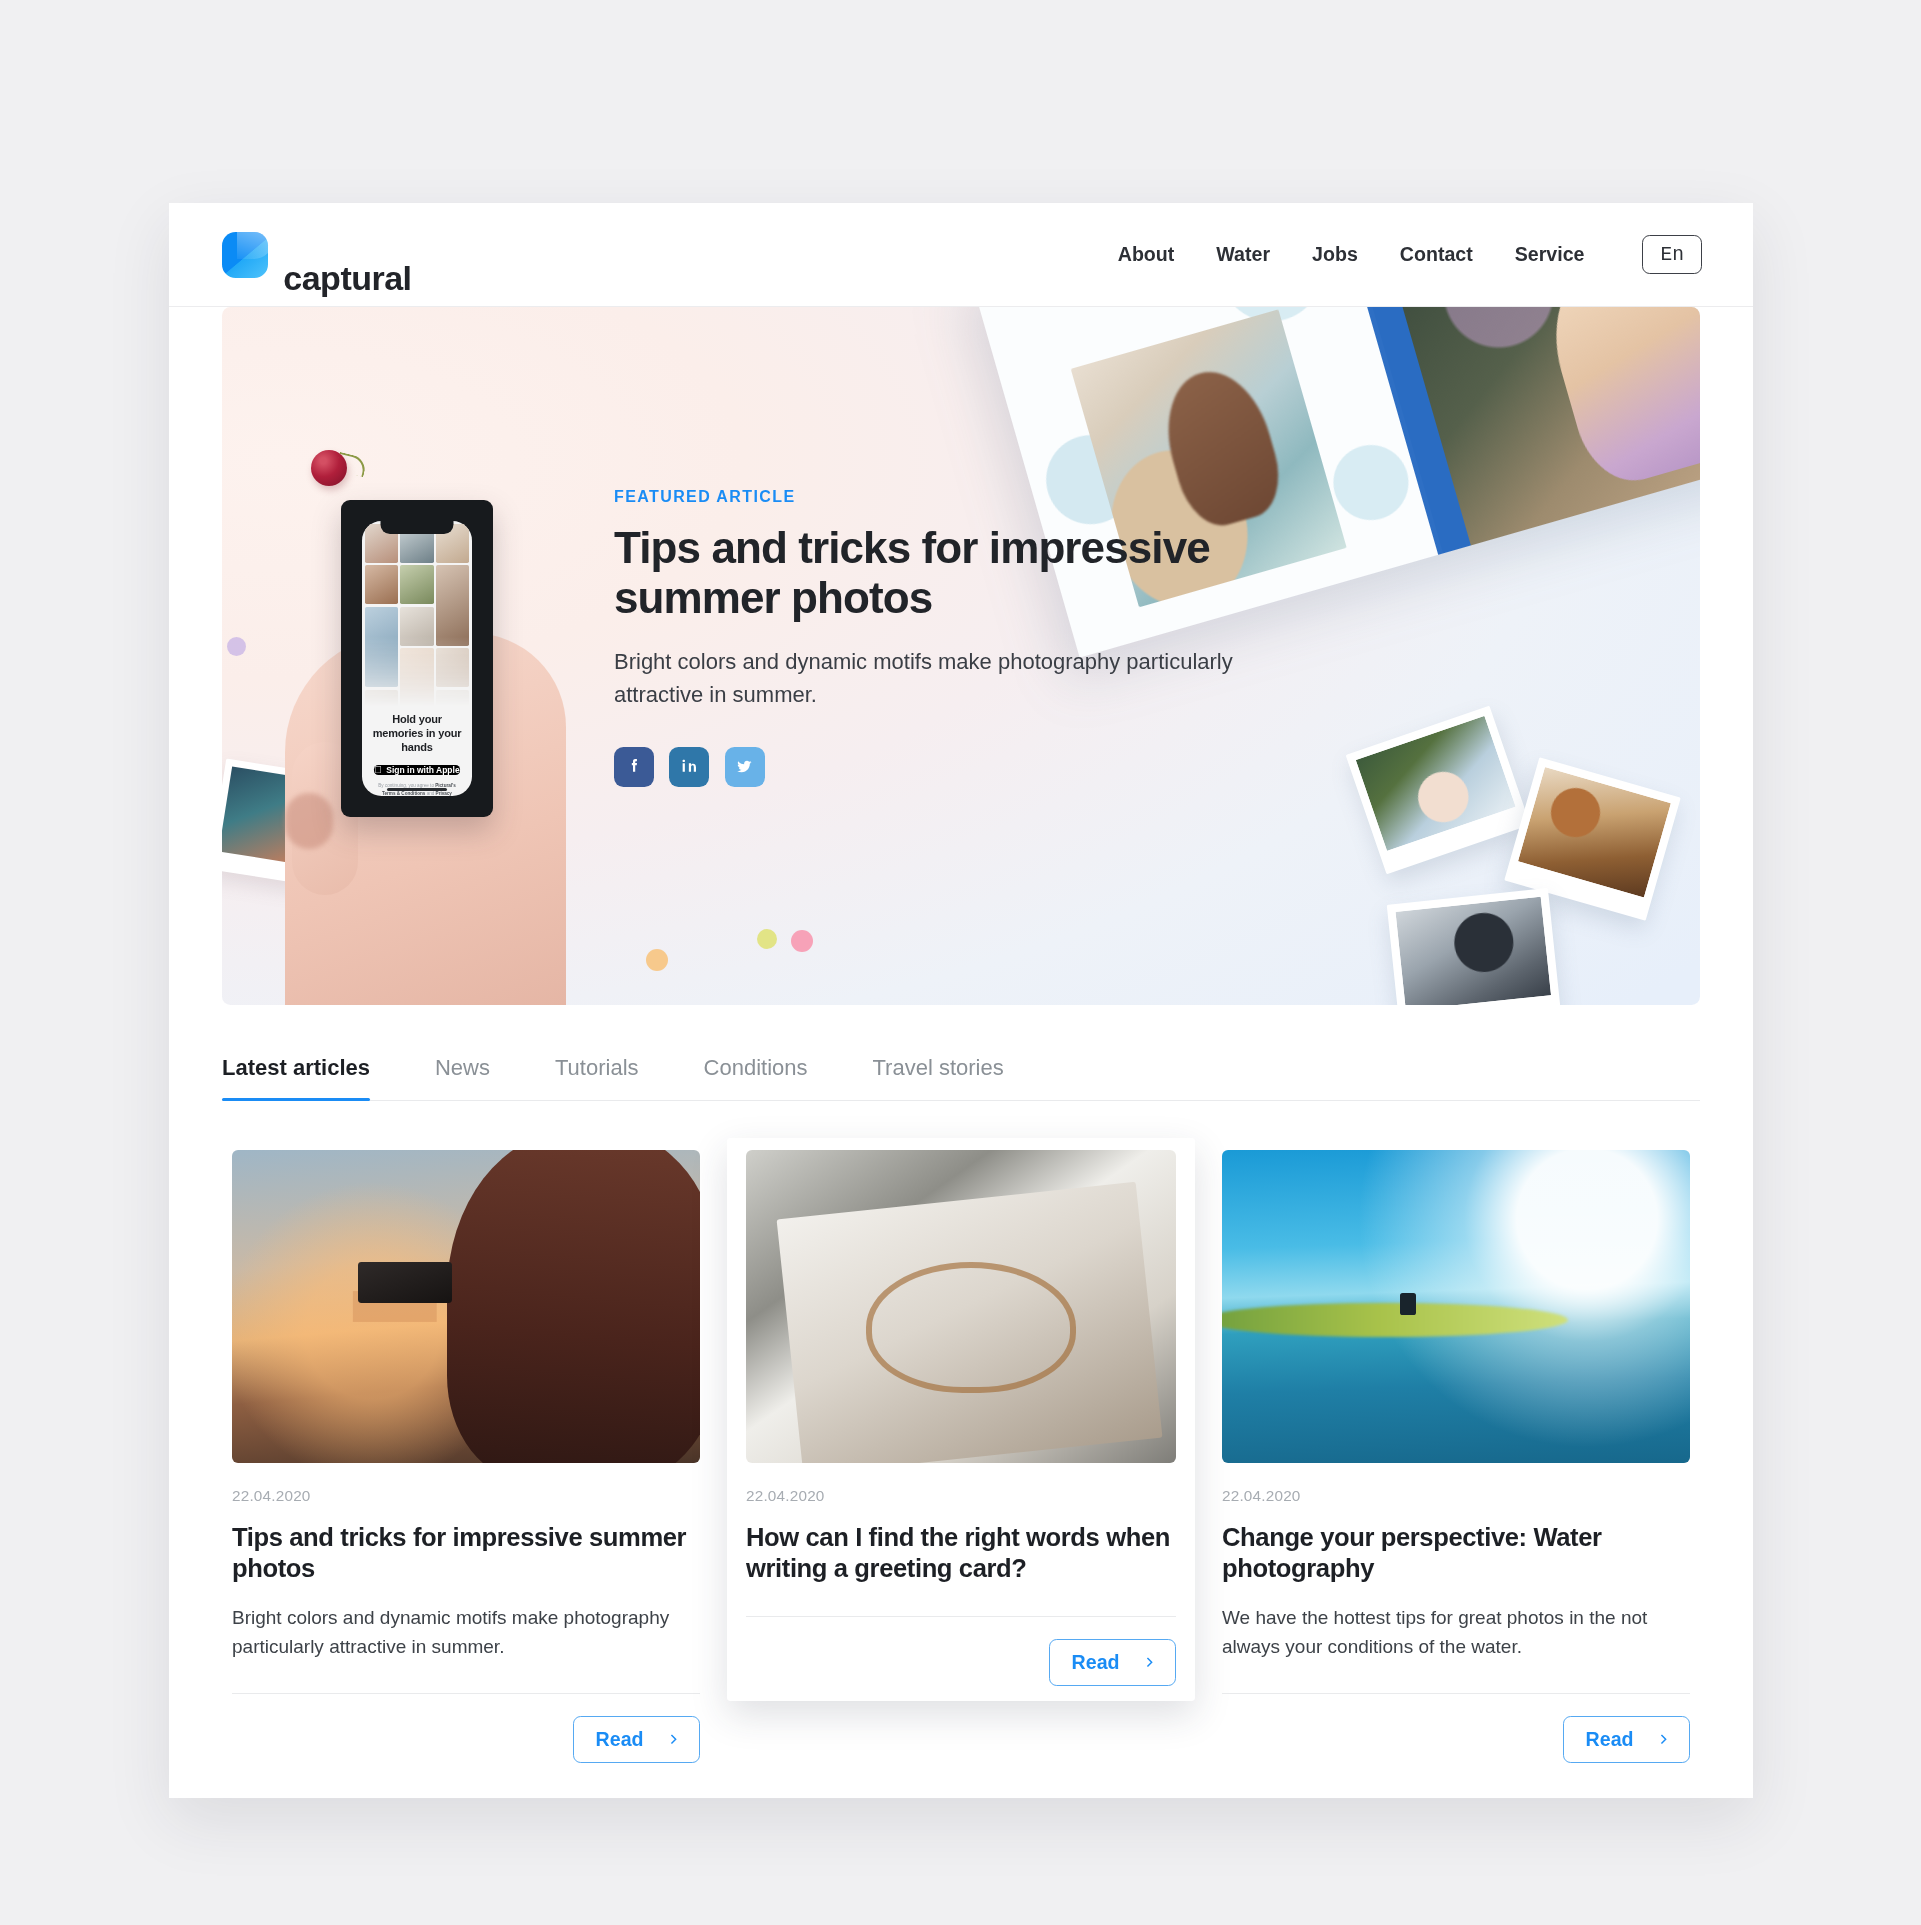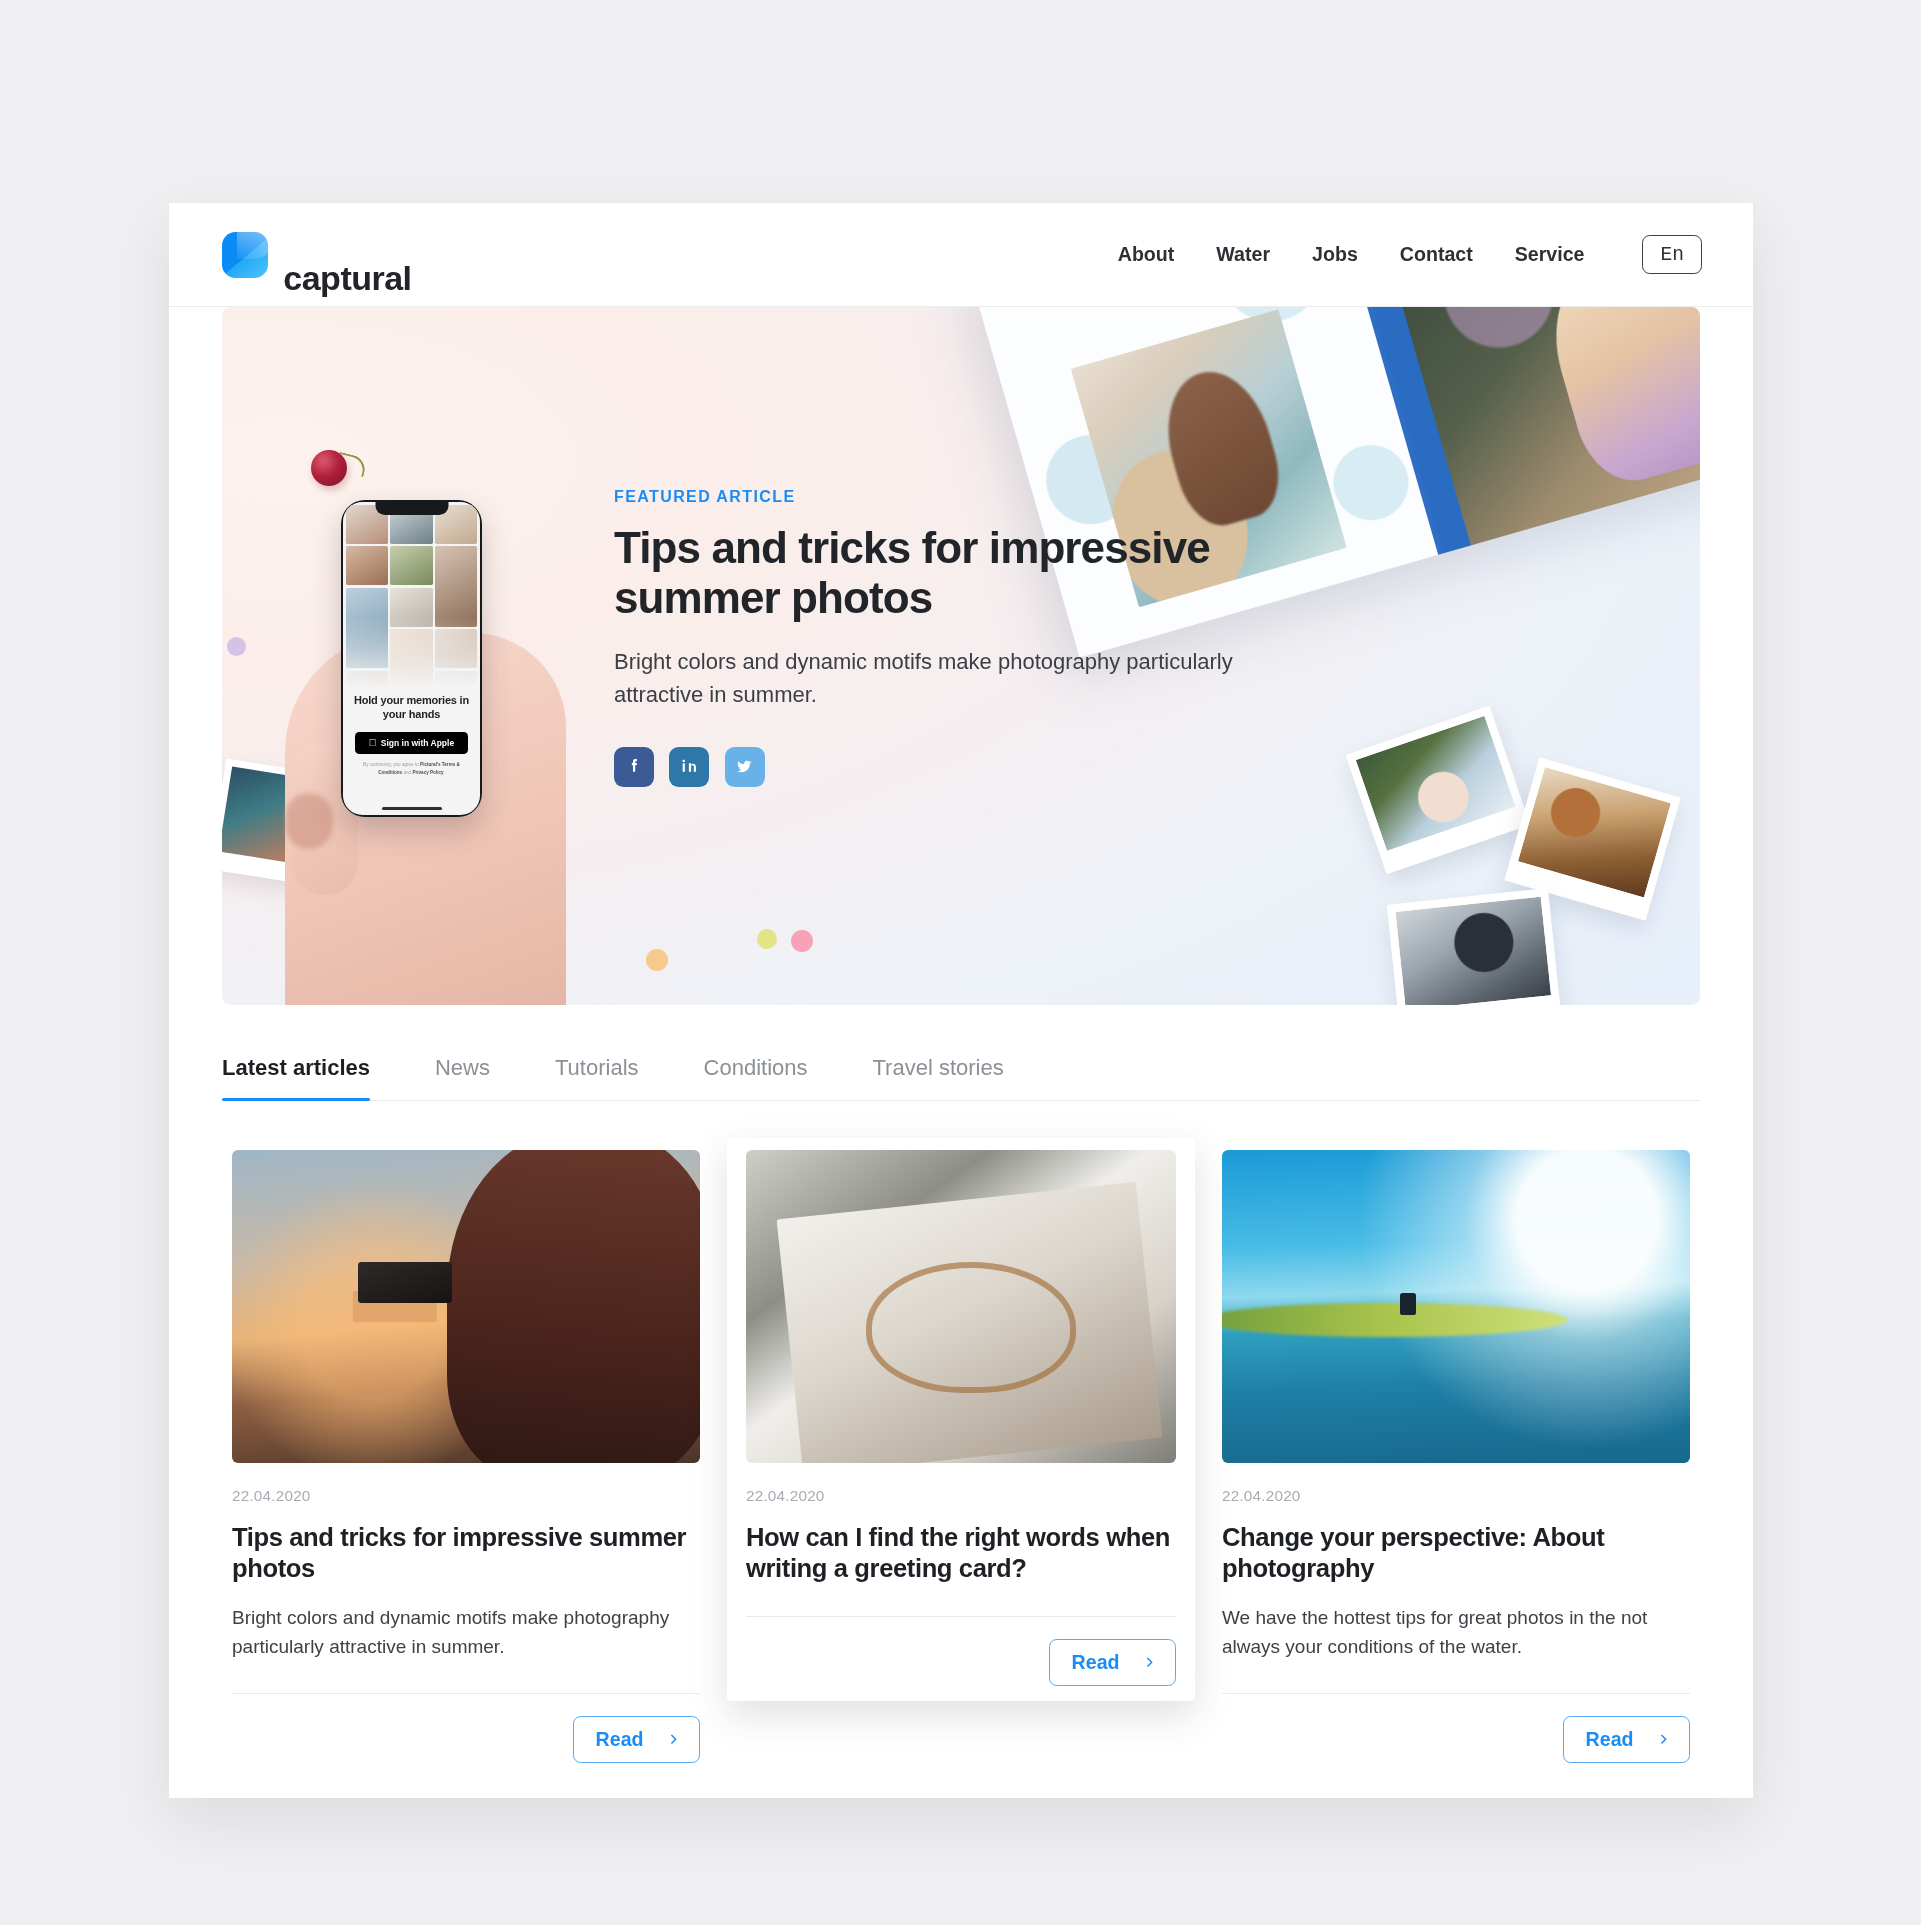--- a/index.html
+++ b/index.html
@@ -139,24 +139,24 @@
     width: 66px; height: 153px; border-radius: 34px;
     background: linear-gradient(150deg,#f6d4c7,#e9bcab);
   }
   .hand::after {
     content:""; position:absolute; left: 0px; top: 160px;
     width: 48px; height: 56px; border-radius: 24px;
     background: #c98d7c; opacity:.55; filter: blur(2.6px);
   }
   .phone {
     position: absolute; left: 119px; top: 193px;
-    width: 141px; height: 317px;
+    width: 152px; height: 317px;
     background: #171a1d;
-    border-radius: 24px;
-    padding: 2px;
+    border-radius: 9px;
+    padding: 21px;
     box-shadow: 0 13.6px 29px rgba(70,55,60,.26);
     z-index: 3;
   }
   .phone-screen {
     width: 100%; height: 100%;
     background: #f4f4f4; border-radius: 19.6px;
     overflow: hidden; position: relative;
     display: flex; flex-direction: column;
   }
   .notch {
@@ -534,21 +534,21 @@
           <svg viewBox="0 0 24 24">
               <polyline points="9 5 16 12 9 19"></polyline>
             </svg>
         </button>
       </div>
     </article>
 
     <article class="card">
       <div class="card-img img-surf"></div>
       <div class="card-date">22.04.2020</div>
-      <h3 class="card-title">Change your perspective: About photography</h3>
+      <h3 class="card-title">Change your perspective: Water photography</h3>
       <p class="card-text">We have the hottest tips for great photos in the not always your conditions of the water.</p>
       <div class="card-divider"></div>
       <div class="read-row">
         <button class="read-btn">
           <span>Read</span>
           <svg viewBox="0 0 24 24">
               <polyline points="9 5 16 12 9 19"></polyline>
             </svg>
         </button>
       </div>

